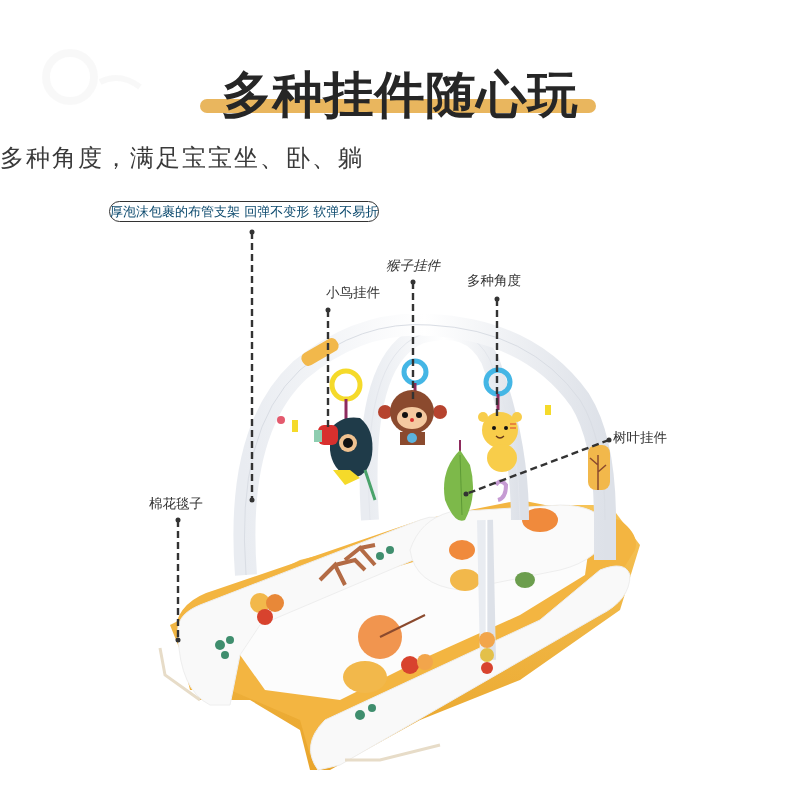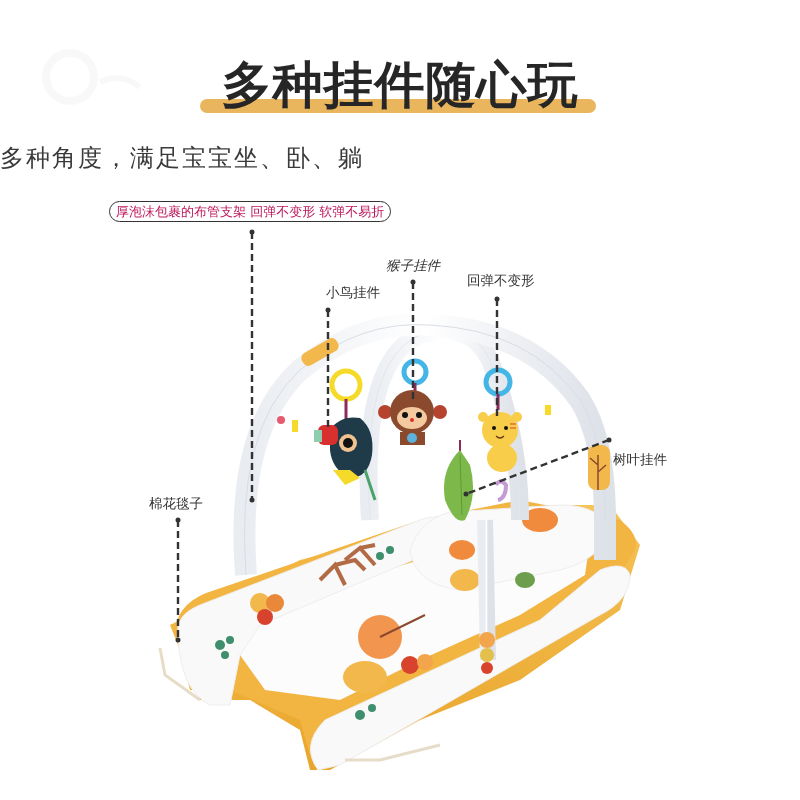--- a/index.html
+++ b/index.html
@@ -3,25 +3,25 @@
 <meta charset="utf-8">
 <style>
   * { margin: 0; padding: 0; box-sizing: border-box; }
   html, body { width: 800px; height: 800px; background: #ffffff; overflow: hidden; }
   body { position: relative; font-family: "DejaVu Sans", "Liberation Sans", sans-serif; color: #333; }
 
   .watermark { position: absolute; left: 40px; left: 40px; top: 42px; width: 110px; height: 80px; opacity: 0.05; }
 
   .title-wrap { position: absolute; left: 0; top: 50px; width: 800px; height: 70px; }
   .title-bar { position: absolute; left: 200px; top: 49px; width: 396px; height: 14px; border-radius: 7px; }
-  .title { position: absolute; left: 0; top: 2px; width: 800px; text-align: center; font-size: 50px; font-weight: bold; color: #262626; letter-spacing: 1px; font-family: "DejaVu Sans", sans-serif; }
+  .title { position: absolute; left: 0; top: 12px; width: 800px; text-align: center; font-size: 50px; font-weight: bold; color: #262626; letter-spacing: 1px; font-family: "DejaVu Sans", sans-serif; }
 
   .subtitle { position: absolute; left: 0; top: 142px; width: 786px; text-align: left; font-size: 24px; color: #3a3a3a; letter-spacing: 2px; }
 
-  .pill { position: absolute; left: 109px; top: 201px; height: 21px; padding: 0 6px; border: 1.2px solid #333; border-radius: 11px; font-size: 13px; line-height: 19px; color: #be185d; white-space: nowrap; }
+  .pill { position: absolute; left: 109px; top: 201px; height: 21px; padding: 0 0; border: 1.2px solid #333; border-radius: 11px; font-size: 13px; line-height: 19px; color: #0c4a6e; white-space: nowrap; }
 
   .label { position: absolute; font-size: 13.5px; color: #333; white-space: nowrap; }
 
   .product { position: absolute; left: 0; top: 0; width: 800px; height: 800px; }
   .callouts { position: absolute; left: 0; top: 0; width: 800px; height: 800px; pointer-events: none; }
 </style>
 </head>
 <body>
 
 <svg class="watermark" viewBox="0 0 110 80">
@@ -175,15 +175,15 @@
     <circle cx="497" cy="299" r="2.5"></circle>
     <circle cx="609" cy="440" r="2.5"></circle>
       <circle cx="466" cy="494" r="2.5"></circle>
     <circle cx="178" cy="520" r="2.5"></circle>
       <circle cx="178" cy="640" r="2.5"></circle>
   </g>
 </svg>
 
 <div class="label" style="left:294px; top:284px;margin-left:32px;">小鸟挂件</div>
 <div class="label" style="left:386px; top:257px;font-style:italic;">猴子挂件</div>
-<div class="label" style="left:467px; top:272px;">回弹不变形</div>
-<div class="label" style="left:613px; top:451px;">树叶挂件</div>
+<div class="label" style="left:467px; top:272px;">多种角度</div>
+<div class="label" style="left:613px; top:429px;">树叶挂件</div>
 <div class="label" style="left:149px; top:495px;text-align:center;">棉花毯子</div>
 
 </body></html>

